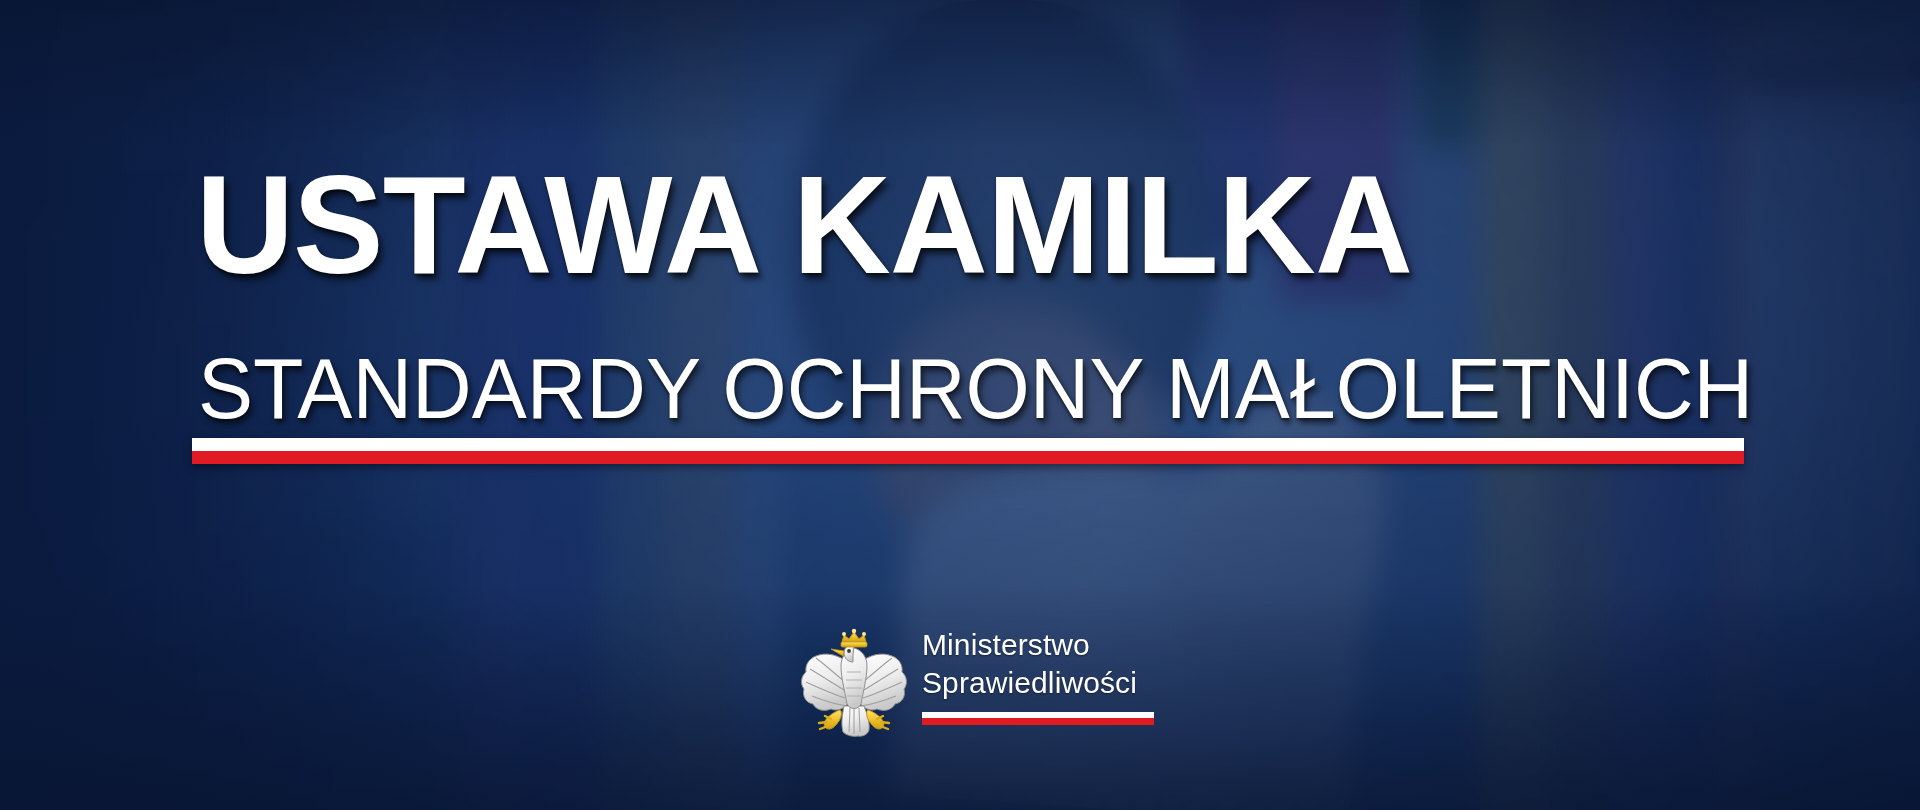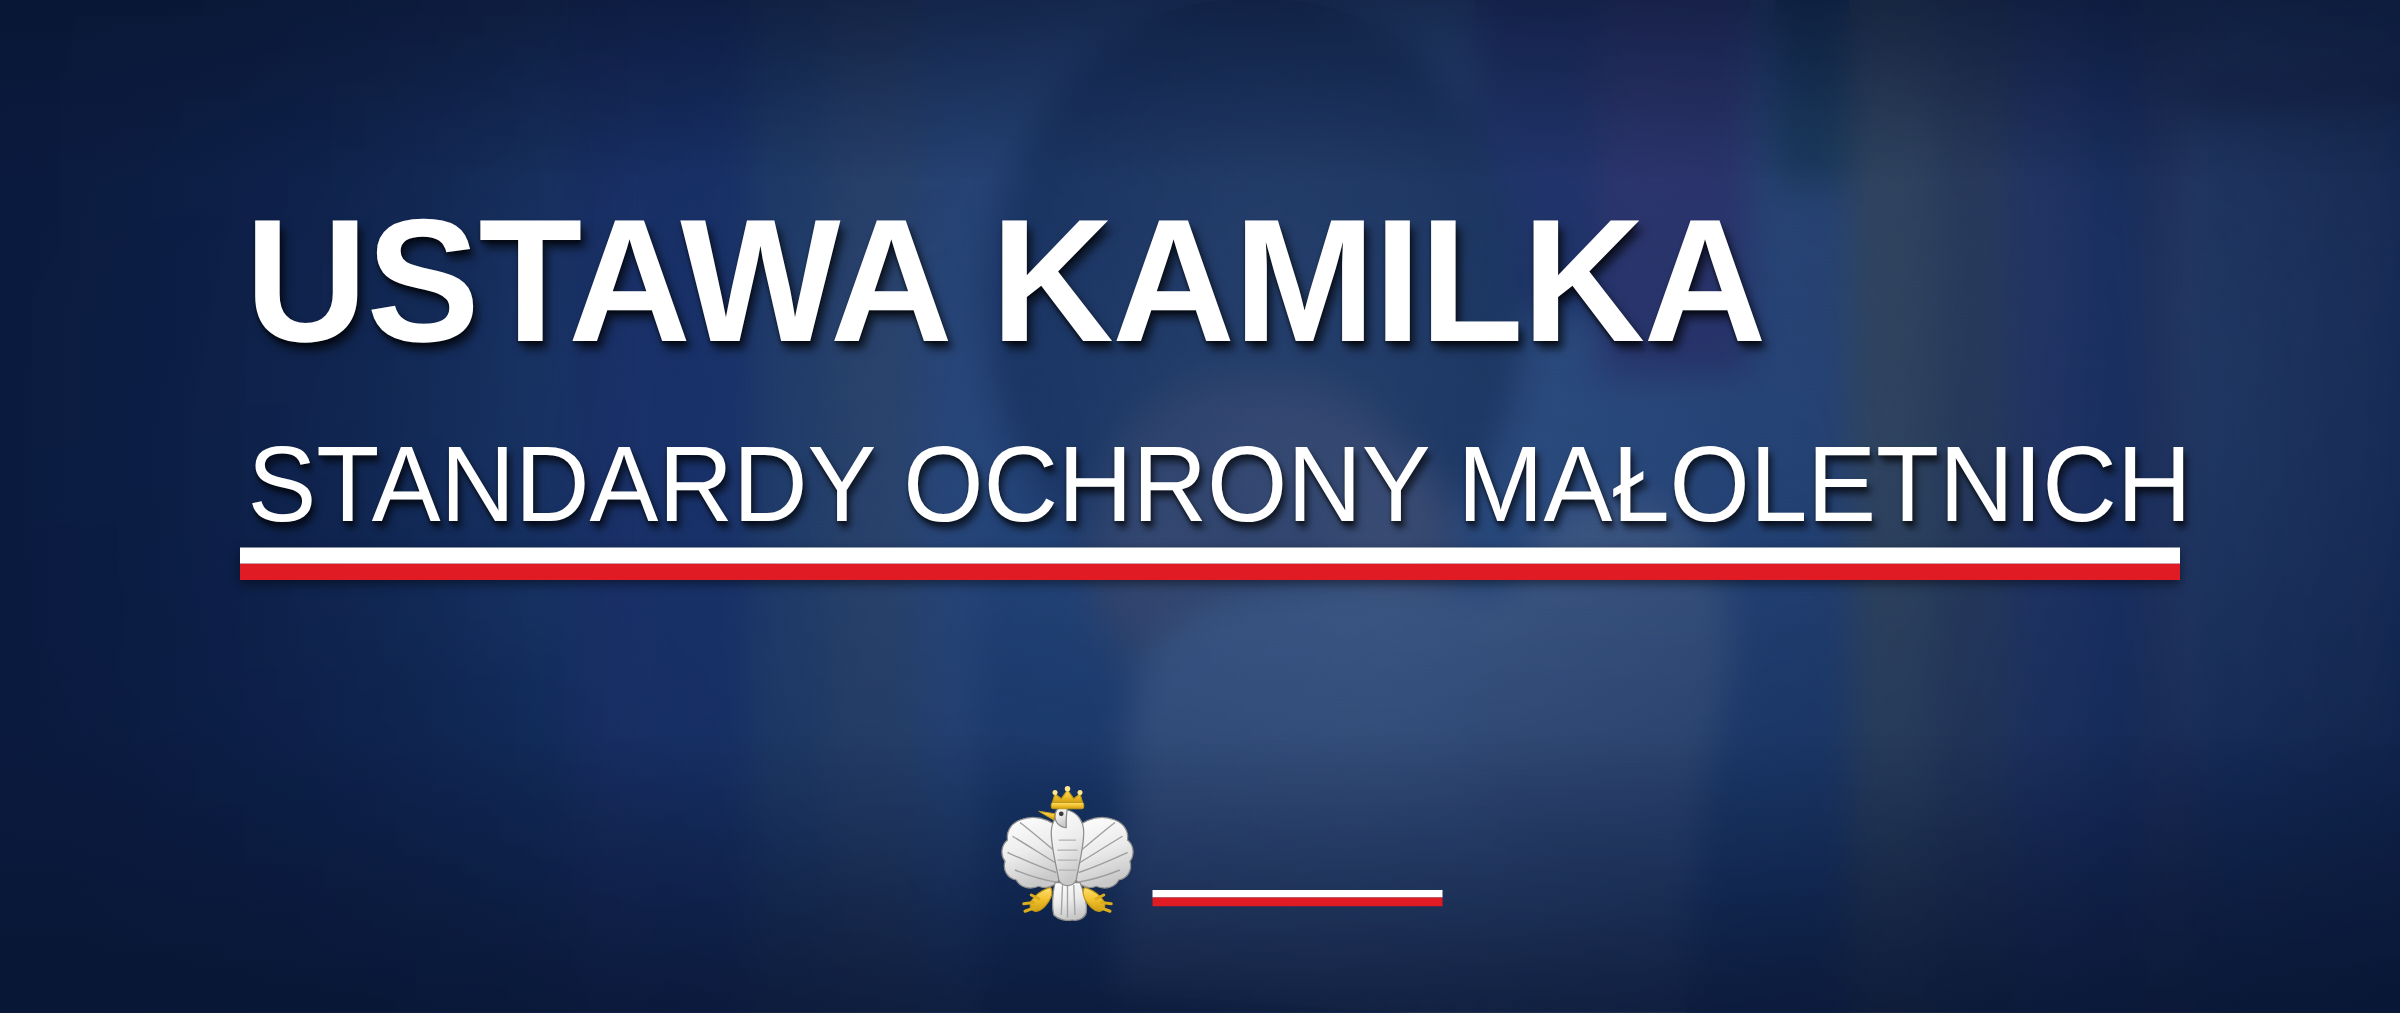--- a/index.html
+++ b/index.html
@@ -256,20 +256,24 @@
         <circle cx="44" cy="10" r="2" fill="#ffe98f"></circle>
         <circle cx="54" cy="7" r="2.2" fill="#ffe98f"></circle>
         <circle cx="64" cy="10" r="2" fill="#ffe98f"></circle>
 
         <path d="M40 86 C34 88 28 92 25 97 C23 101 25 105 29 105 C33 105 36 101 39 97 C41 94 42 90 41 87 Z" fill="url(#gold)" stroke="#c09a15" stroke-width="1"></path>
         <path d="M27 98 L19 99 M28 102 L20 105 M31 95 L25 92" fill="none" stroke="#d9ad1c" stroke-width="2.4" stroke-linecap="round"></path>
         <path d="M68 86 C74 88 80 92 83 97 C85 101 83 105 79 105 C75 105 72 101 69 97 C67 94 66 90 67 87 Z" fill="url(#gold)" stroke="#c09a15" stroke-width="1"></path>
         <path d="M81 98 L89 99 M80 102 L88 105 M77 95 L83 92" fill="none" stroke="#d9ad1c" stroke-width="2.4" stroke-linecap="round"></path>
       </svg>
 
+      <div class="logotext">
+        <div class="ln">Ministerstwo</div>
+        <div class="ln">Sprawiedliwości</div>
+      </div>
 
       <div class="logoflag">
         <div class="w"></div>
         <div class="r"></div>
       </div>
     </div>
 
   </div>
 </div>
 

